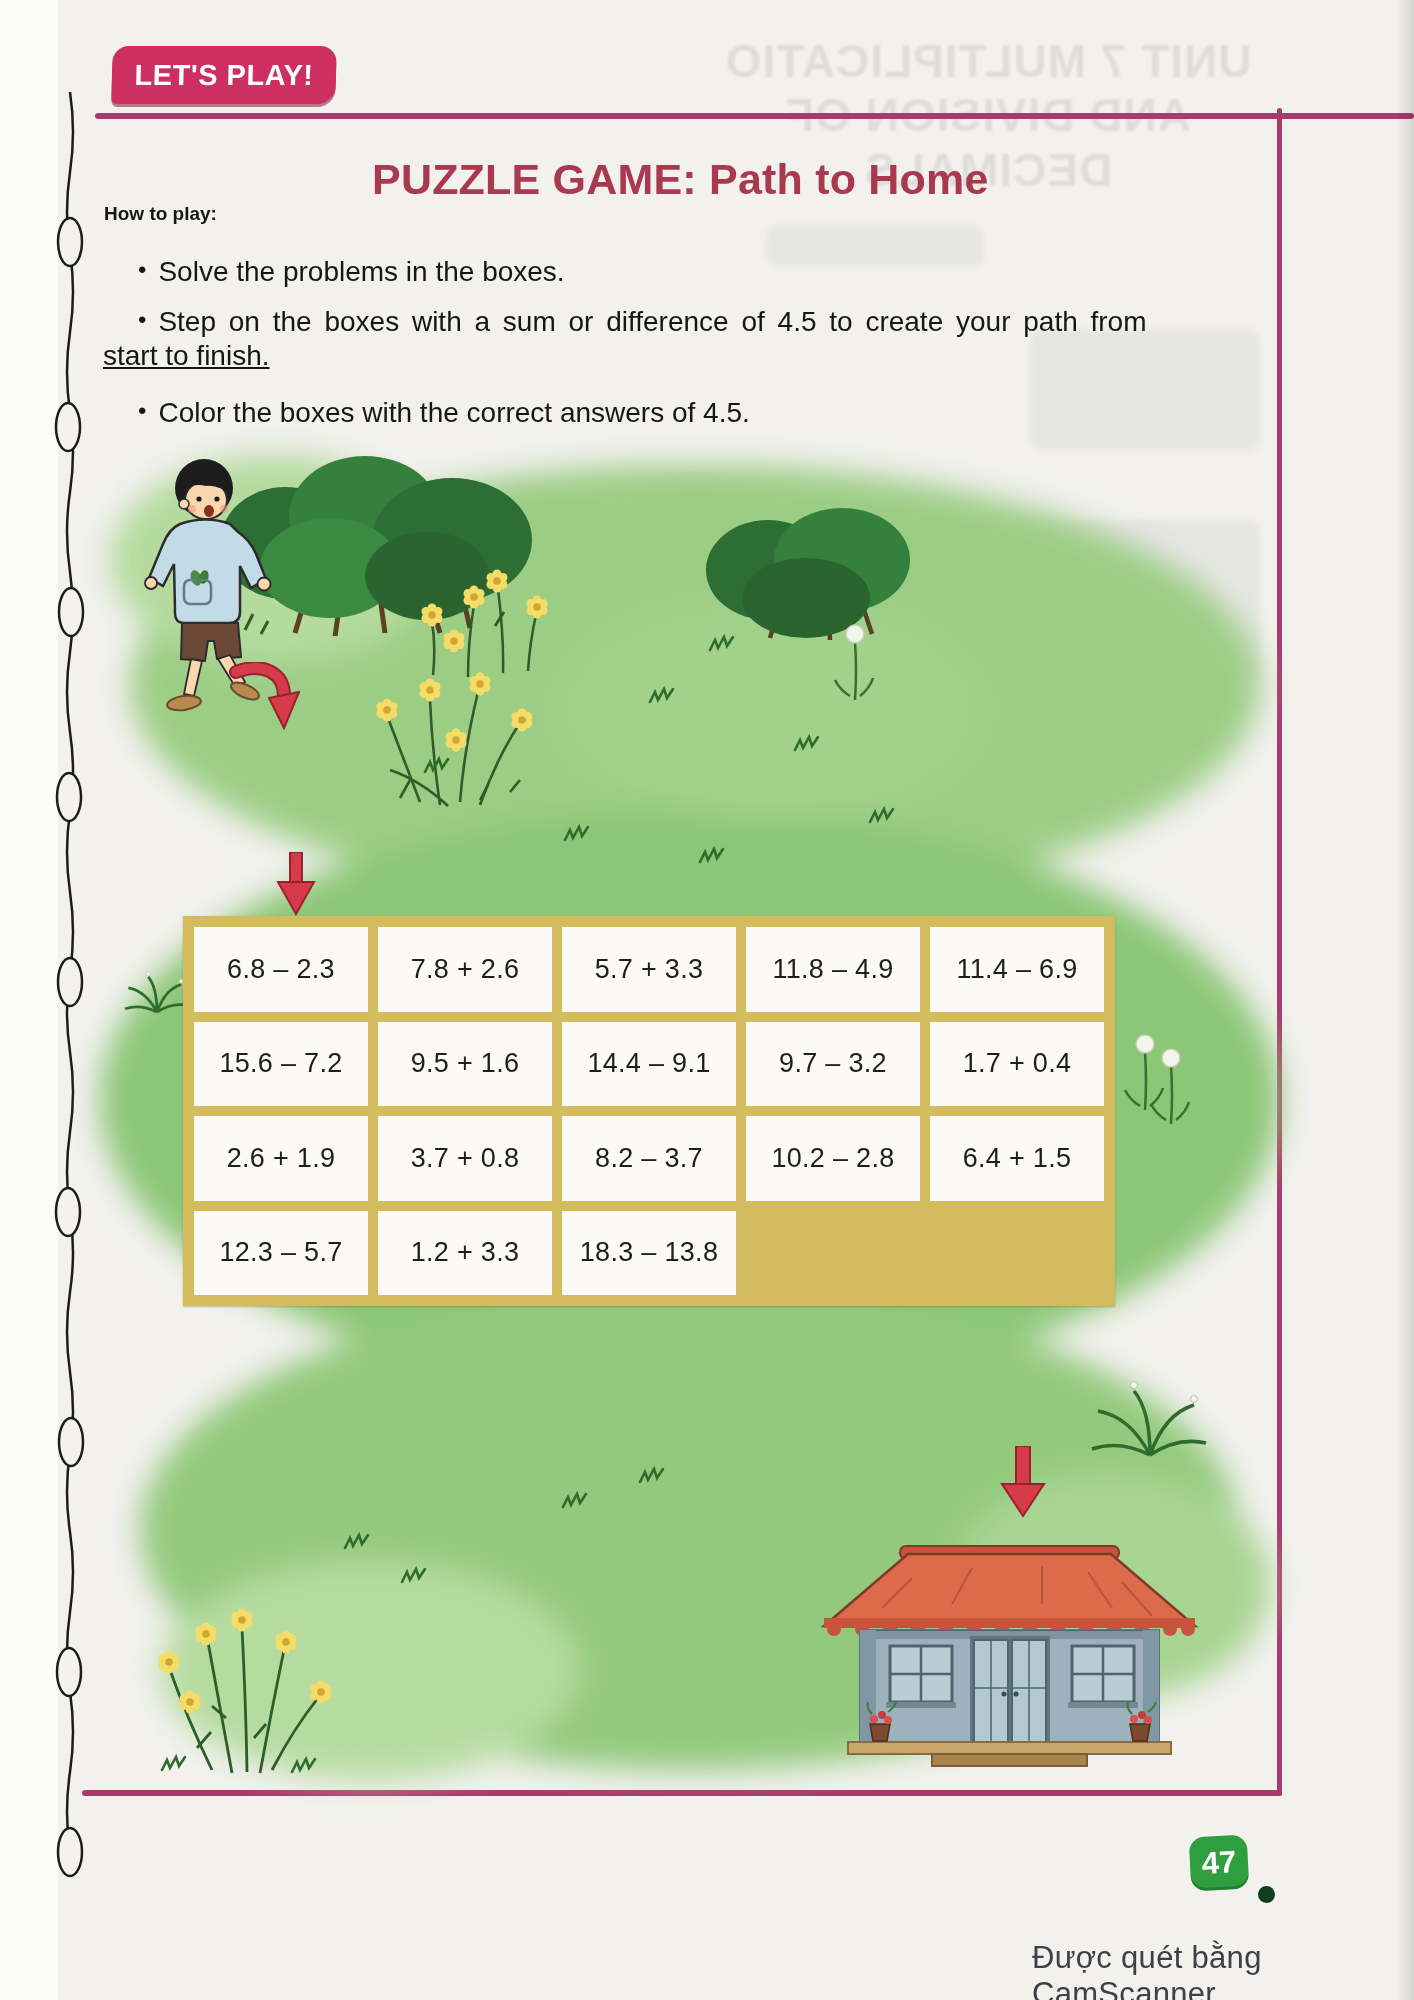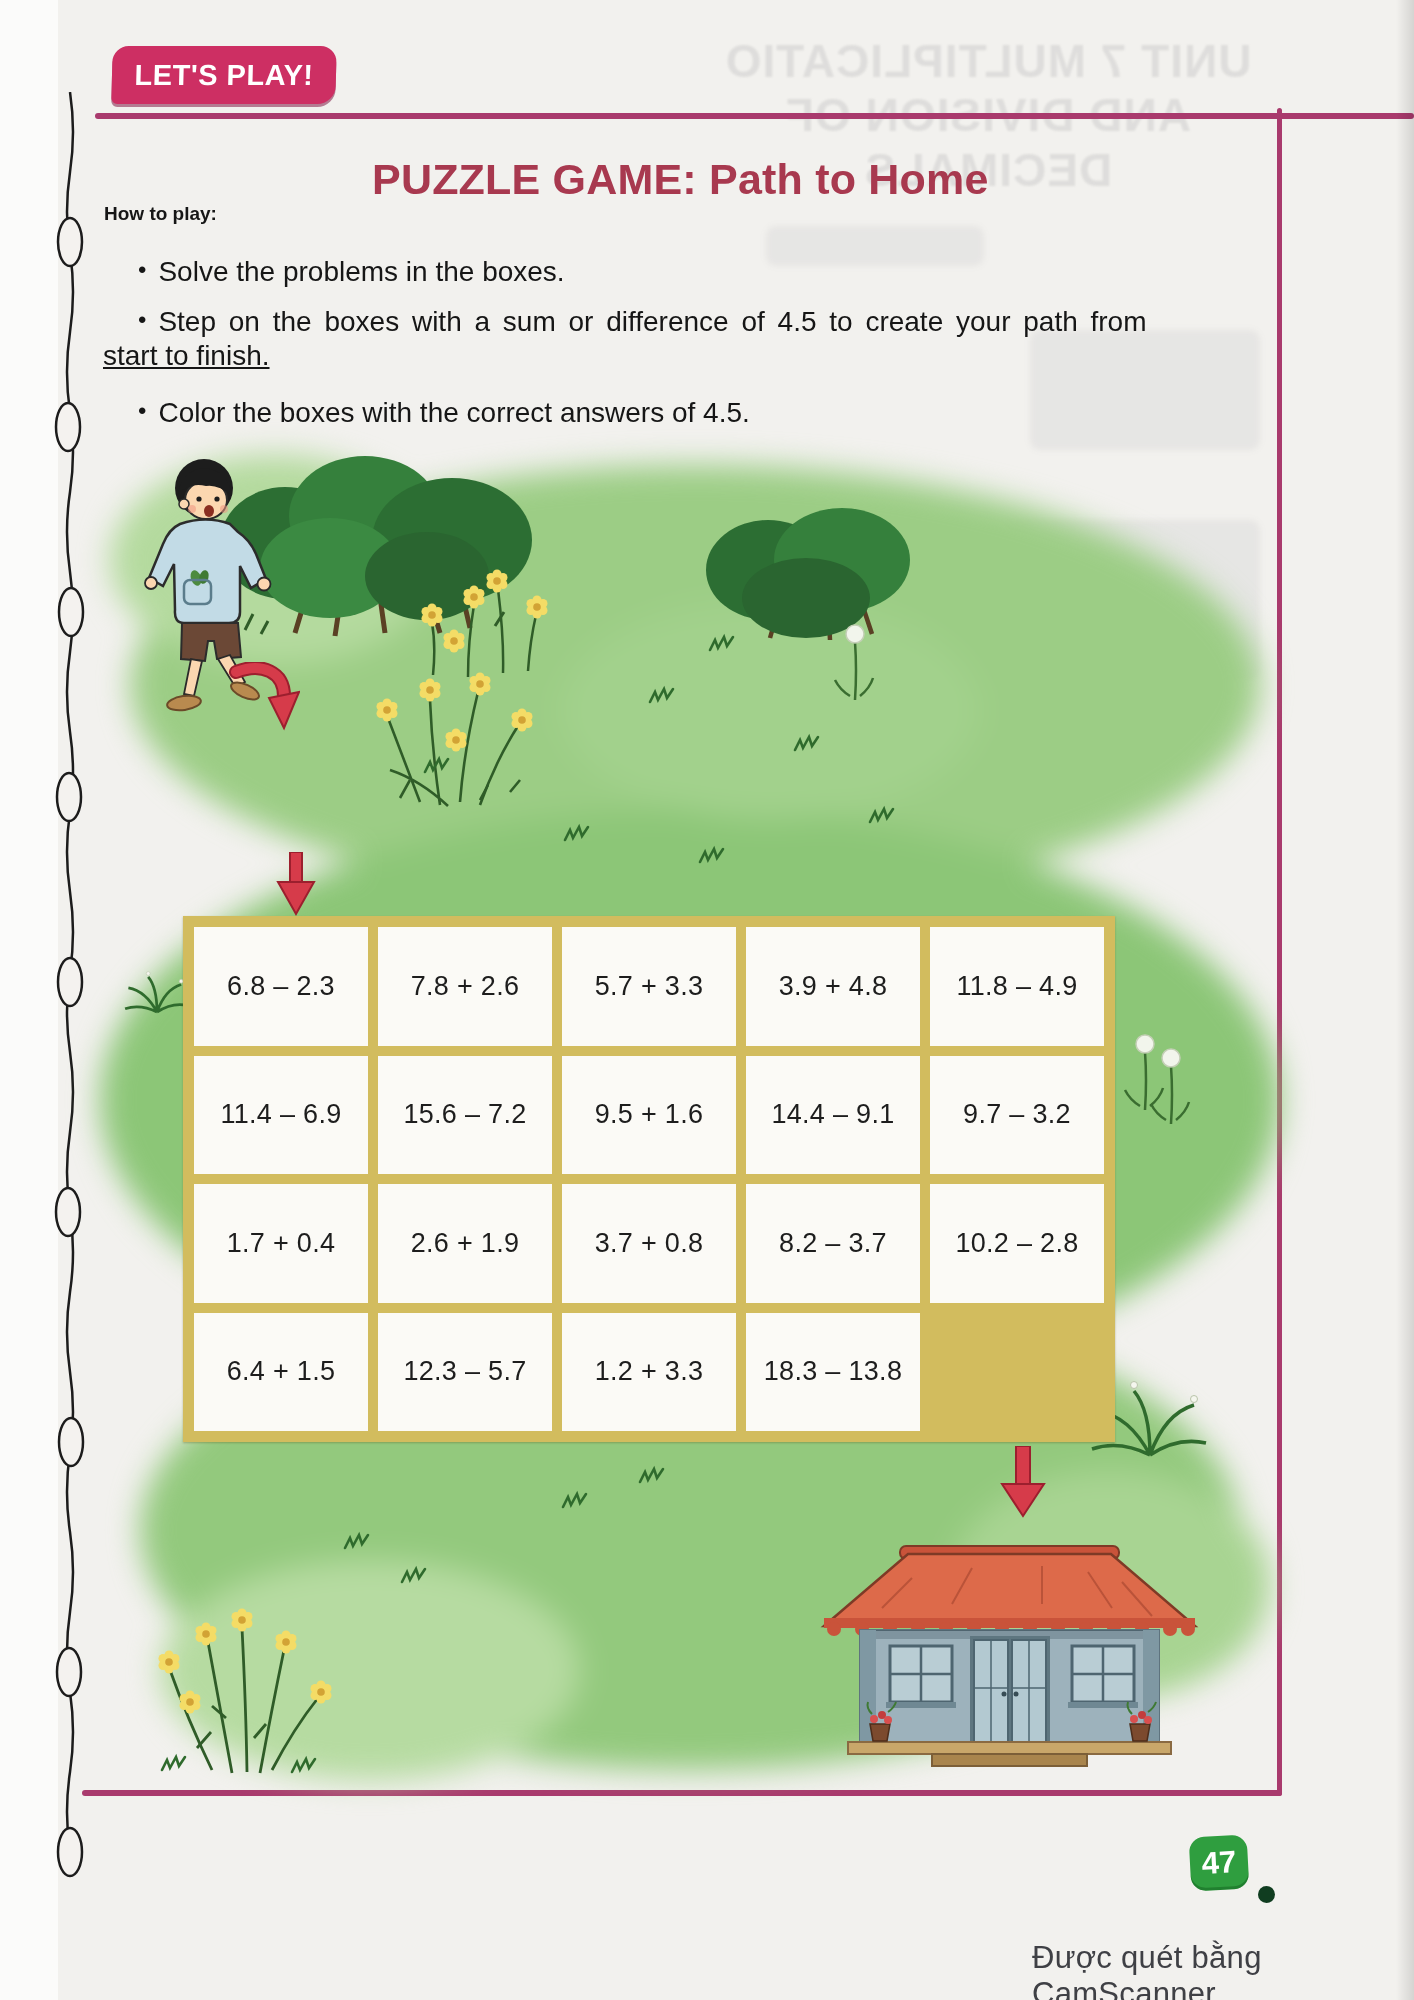--- a/index.html
+++ b/index.html
@@ -39,21 +39,21 @@
   #b2l1{left:138px;top:306px;word-spacing:5px;}
   #b2l2{left:103px;top:340px;text-decoration:underline;}
   #b3{left:138px;top:397px;}
   .bullet{display:inline-block;margin-right:12px;transform:translateY(-3px);font-size:24px;}
 
   
   #grass{left:0;top:0;width:1414px;height:2000px;filter:blur(15px);pointer-events:none;}
   .blob{position:absolute;border-radius:50%;}
 
   
-  #grid{left:183px;top:916px;width:932px;height:526px;background:var(--grid_border);
+  #grid{left:183px;top:916px;width:932px;height:390px;background:var(--grid_border);
     display:grid;grid-template-columns:repeat(5,1fr);grid-template-rows:repeat(4,1fr);
     gap:10px;padding:11px;box-sizing:border-box;box-shadow:0 1px 2px rgba(90,80,20,0.35);}
   .cell{background:var(--cell_bg);display:flex;align-items:center;justify-content:center;
     font-size:27px;color:#1d1d1d;letter-spacing:0.3px;white-space:nowrap;}
 
   
   #page-badge{left:1190px;top:1836px;width:58px;height:54px;background:var(--page_badge_green);
     border-radius:15px;display:flex;align-items:center;justify-content:center;color:#fff;
     font-weight:bold;font-size:31px;transform:rotate(-3deg);box-shadow:inset 0 -3px 0 rgba(0,60,10,0.3);}
   #page-dot{left:1258px;top:1886px;width:17px;height:17px;border-radius:50%;background:#103d20;}
@@ -238,21 +238,20 @@
       <path d="M0,0 C-20,-10 -40,-12 -58,-6 M0,0 C-14,-26 -30,-40 -52,-44 M0,0 C0,-30 -6,-52 -16,-64 M0,0 C10,-28 24,-44 44,-50 M0,0 C18,-12 38,-16 56,-12" stroke="#2f6b2d" stroke-width="3.5" fill="none"></path>
       <use href="#wdot" x="-16" y="-70"></use>
         <use href="#wdot" x="44" y="-56"></use>
     </g>
   </svg>
 
   <div class="abs" id="grid">
     <div class="cell">6.8 – 2.3</div>
     <div class="cell">7.8 + 2.6</div>
     <div class="cell">5.7 + 3.3</div>
-    <div class="cell">3.9 + 4.8</div>
     <div class="cell">11.8 – 4.9</div>
     <div class="cell">11.4 – 6.9</div>
     <div class="cell">15.6 – 7.2</div>
     <div class="cell">9.5 + 1.6</div>
     <div class="cell">14.4 – 9.1</div>
     <div class="cell">9.7 – 3.2</div>
     <div class="cell">1.7 + 0.4</div>
     <div class="cell">2.6 + 1.9</div>
     <div class="cell">3.7 + 0.8</div>
     <div class="cell">8.2 – 3.7</div>

